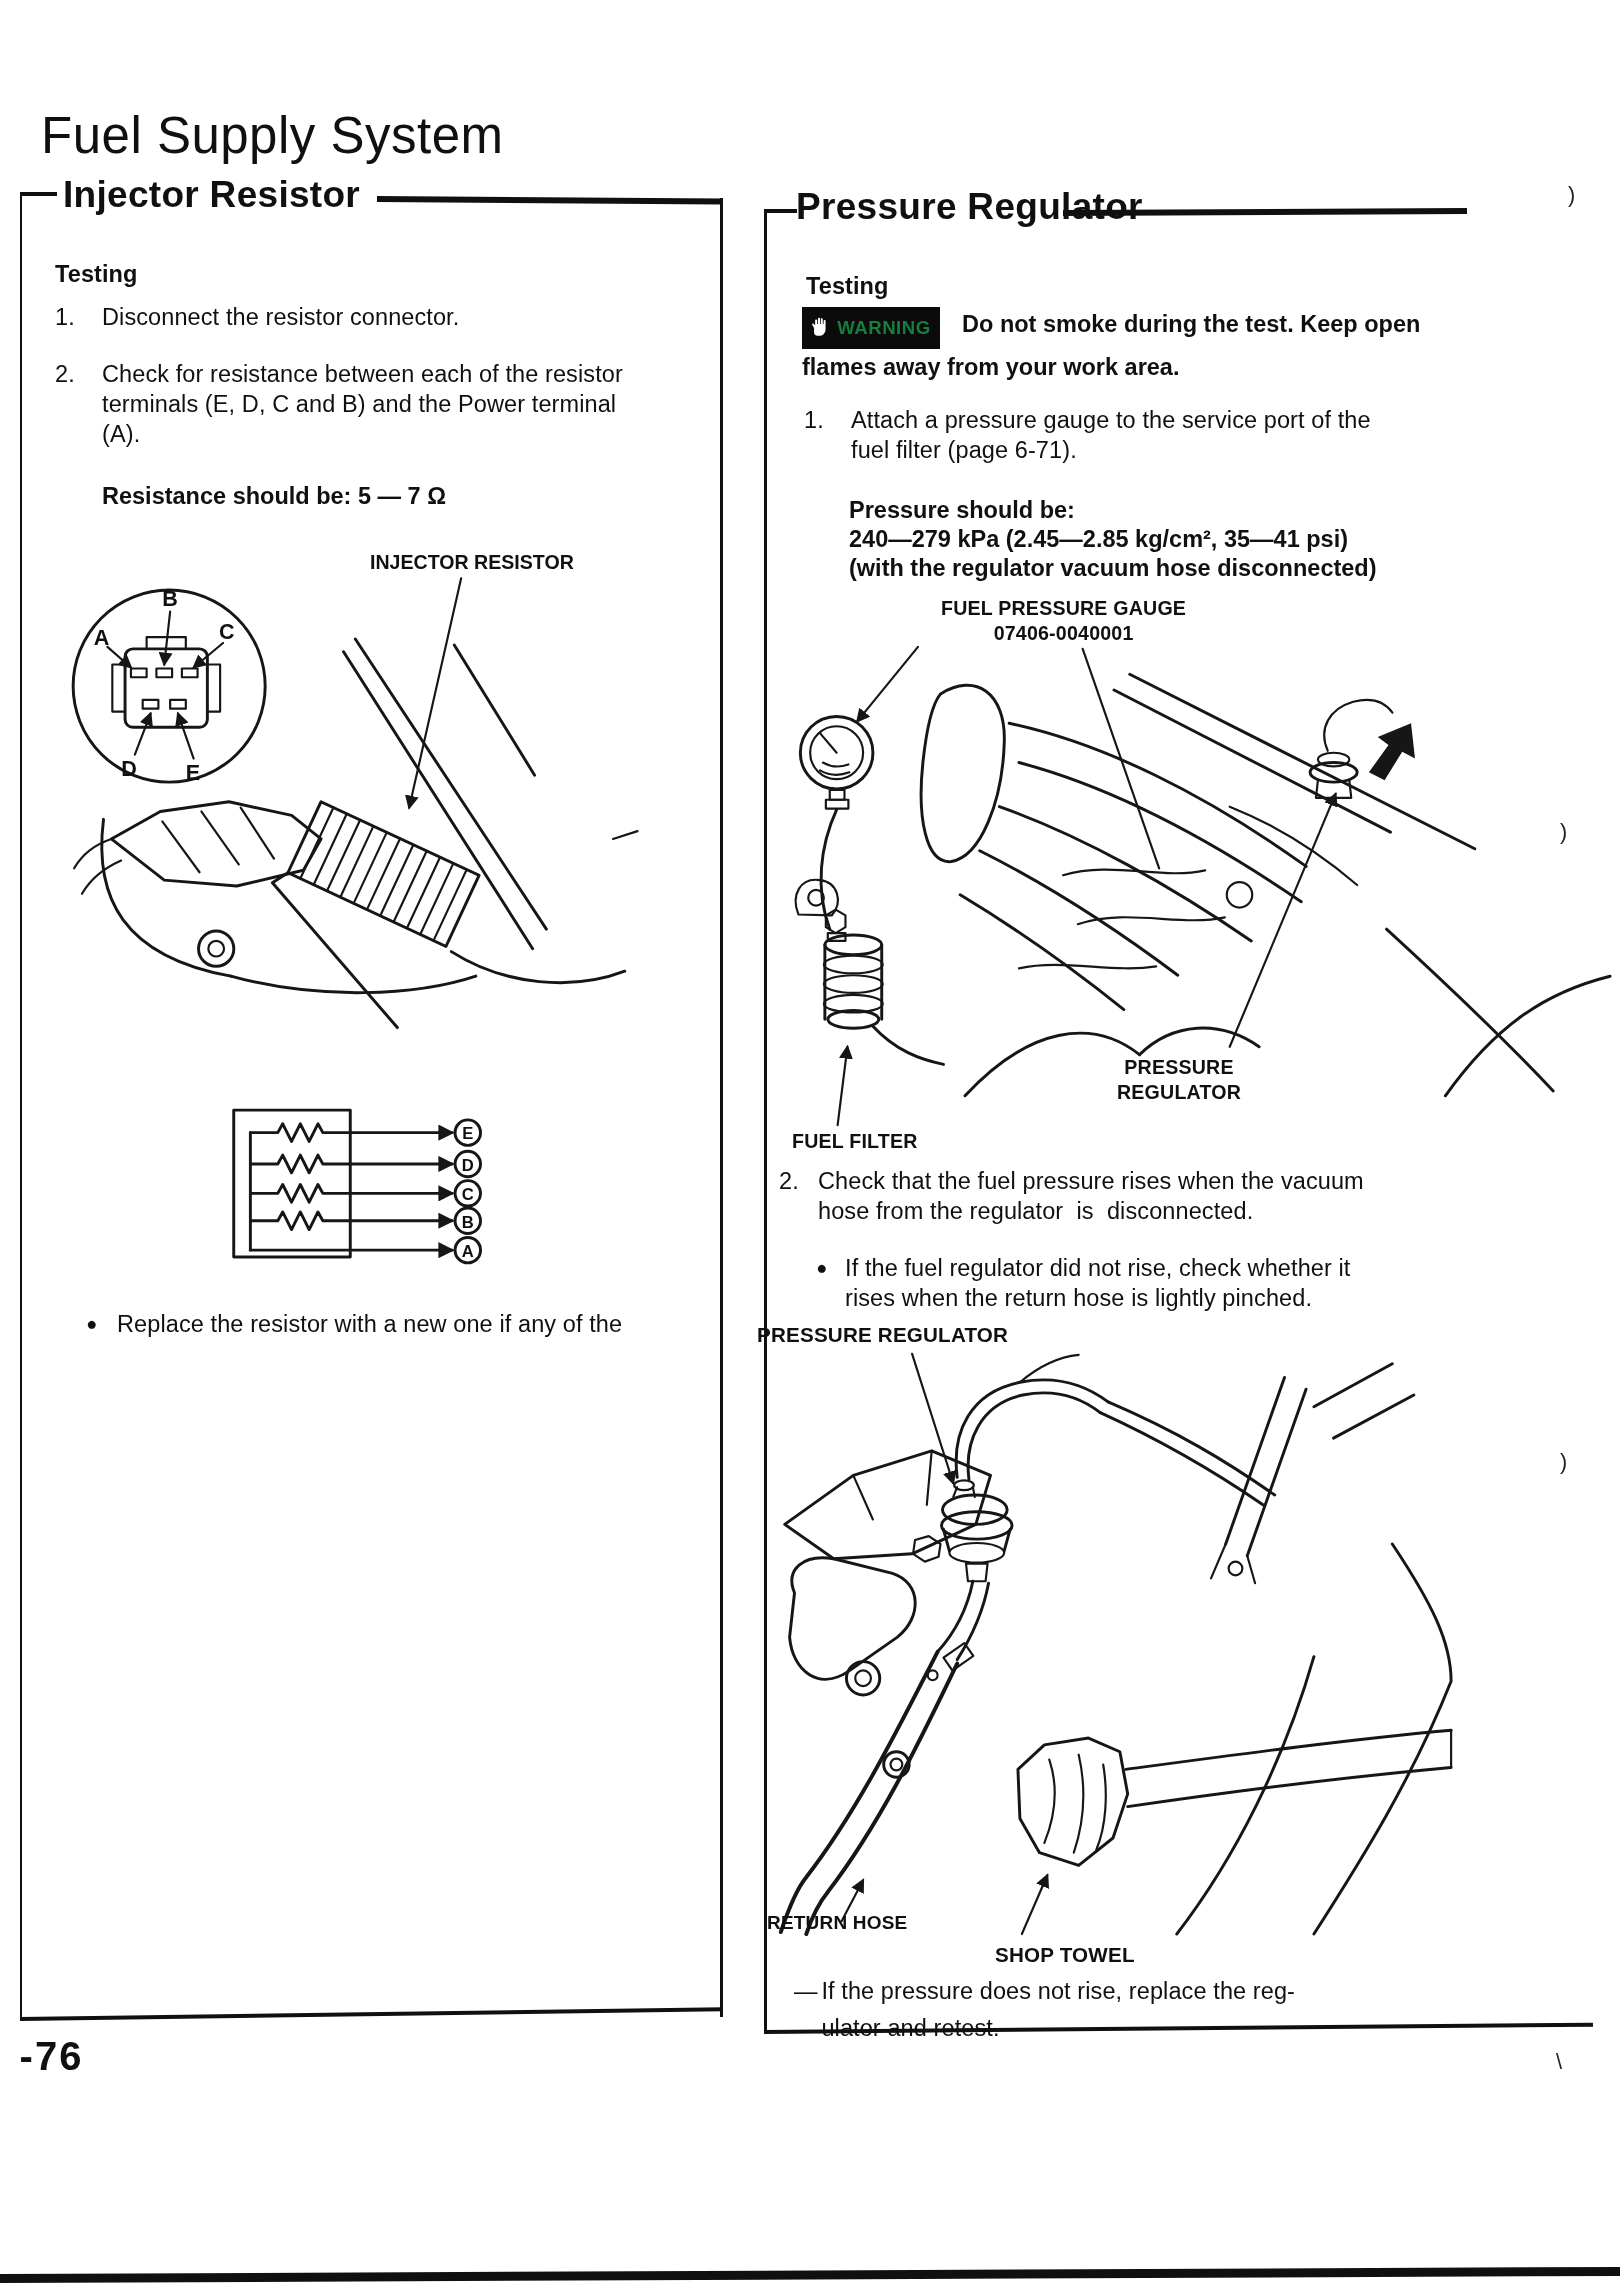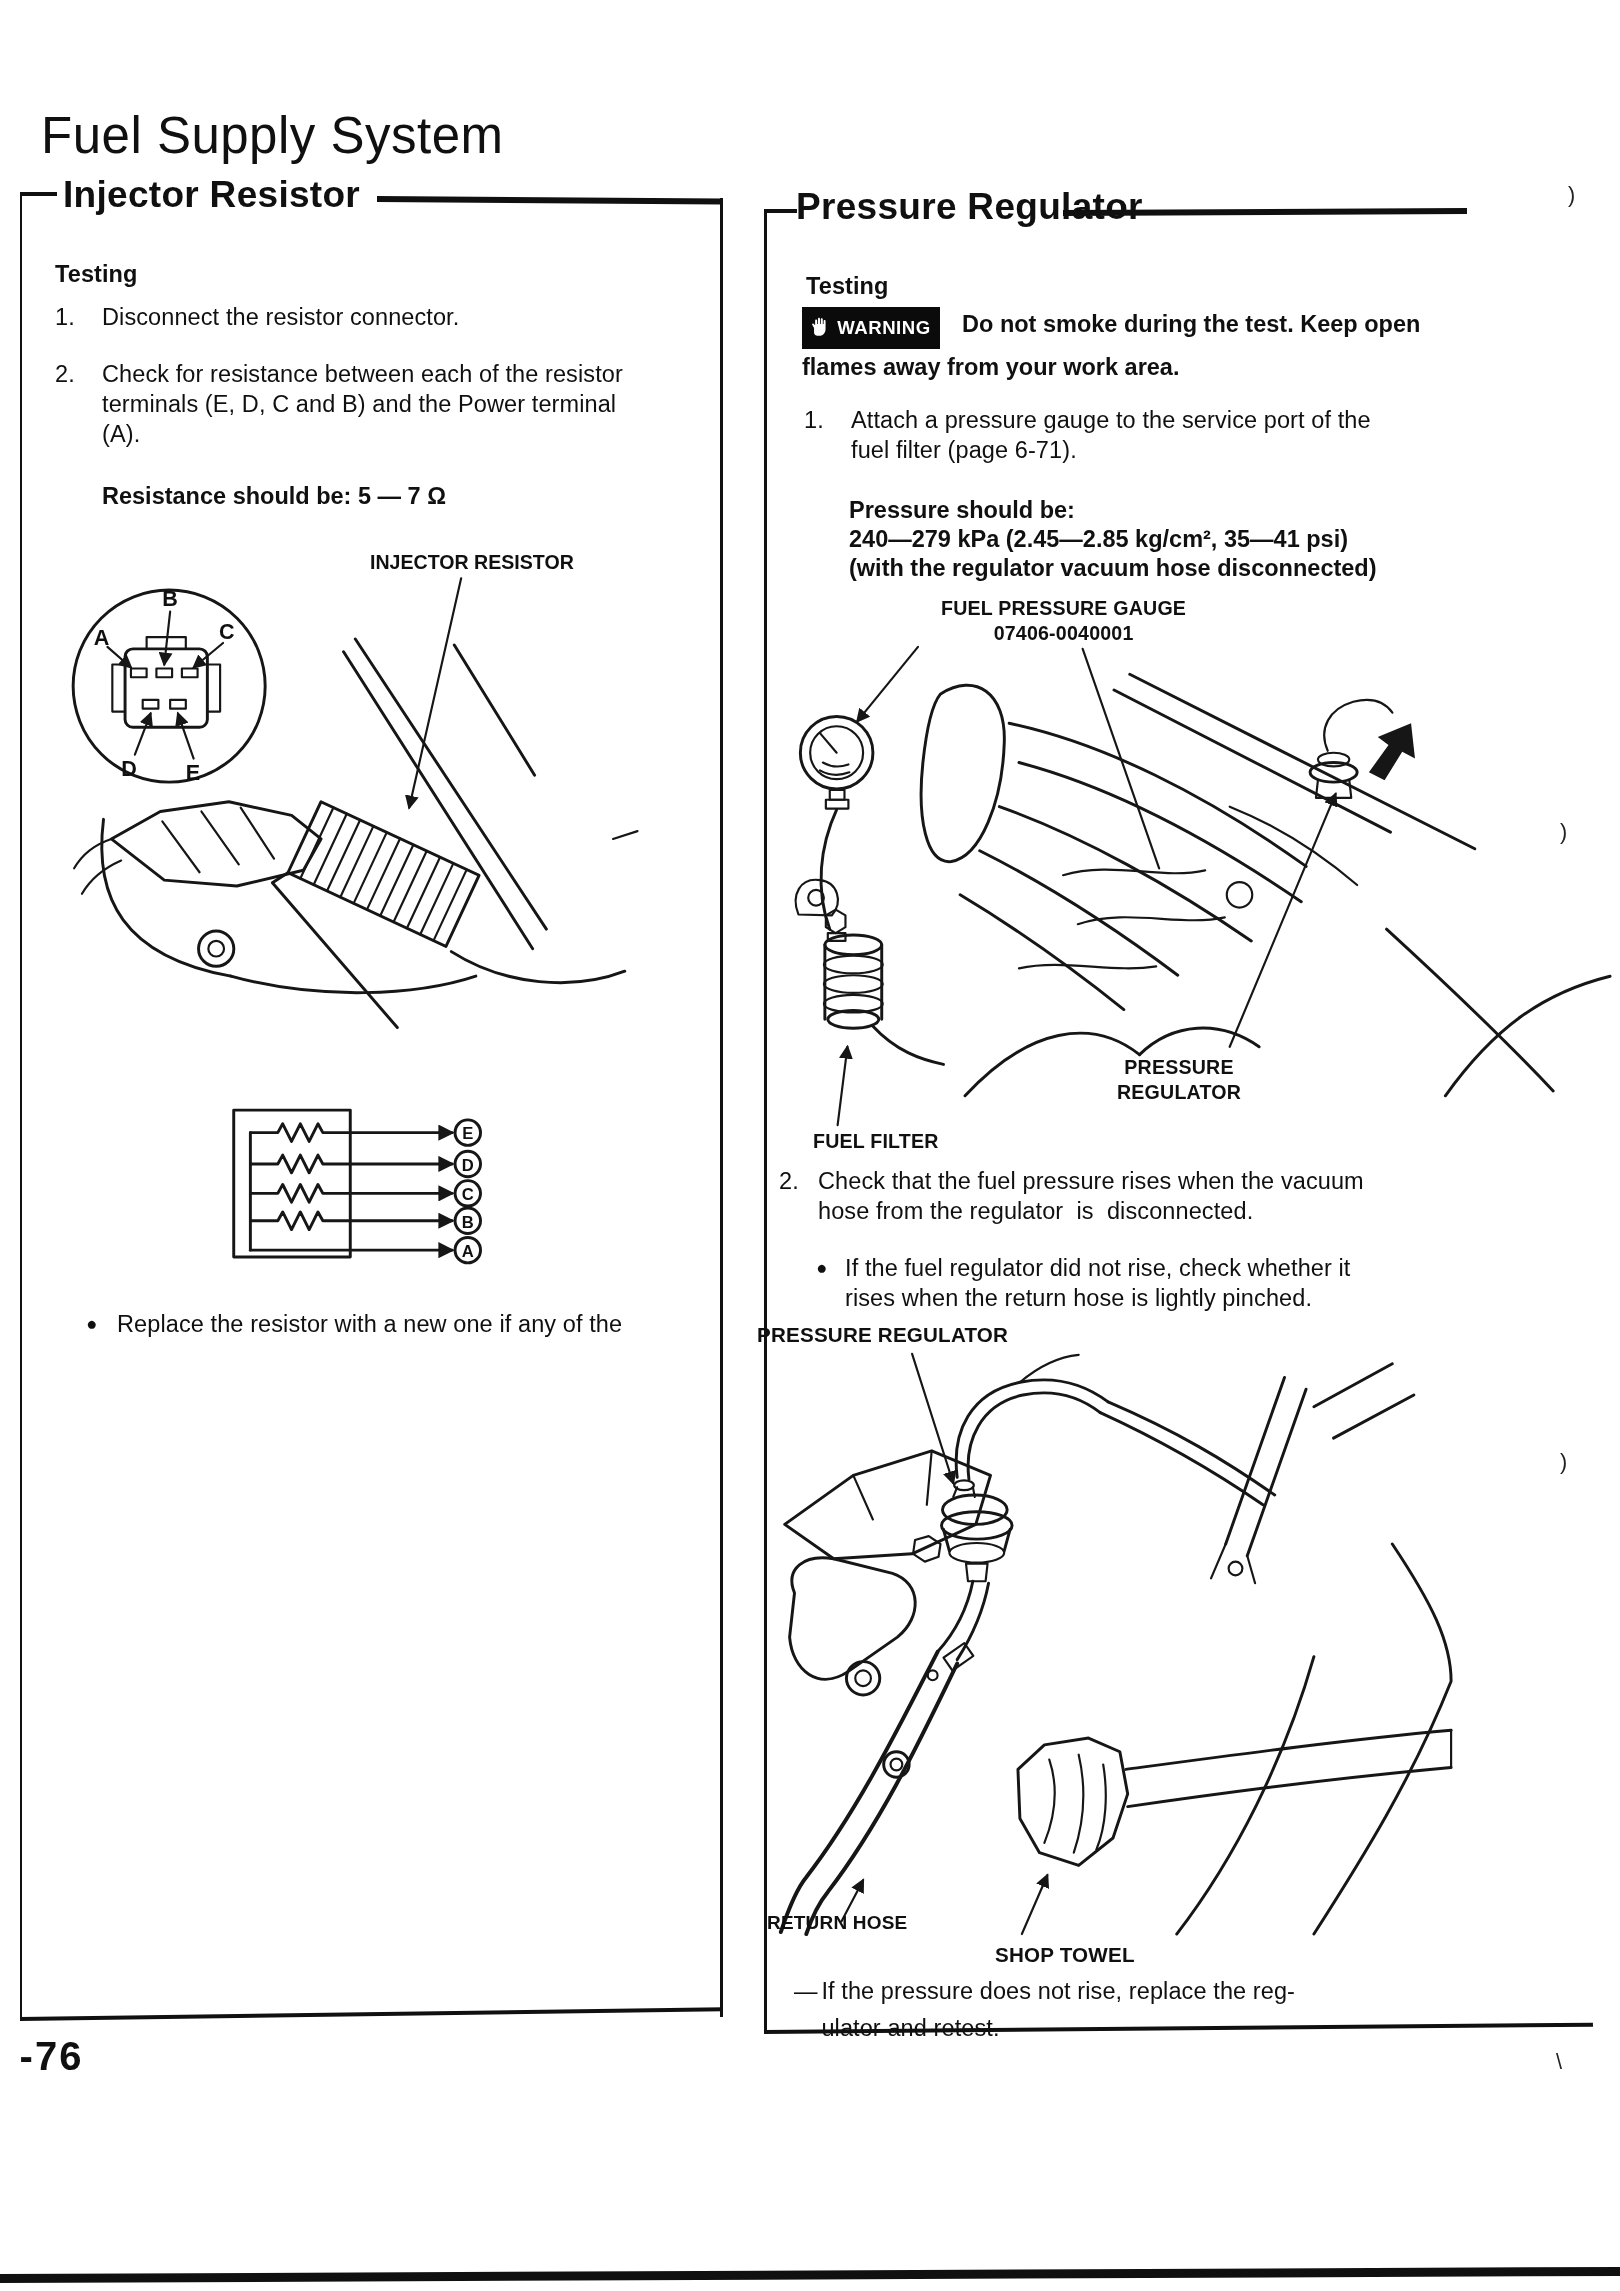--- a/index.html
+++ b/index.html
@@ -13,21 +13,21 @@
   .line{display:block;white-space:pre-wrap;}
   .step{display:flex;}
   .num{flex:0 0 47px;}
   .page-title{font-size:51px;font-weight:normal;letter-spacing:0.5px;}
   .sec-heading{font-size:37px;font-weight:bold;letter-spacing:0.3px;}
   .lbl{font-weight:bold;font-size:19.6px;line-height:24.5px;letter-spacing:0.2px;text-align:center;}
   .rule{background:#101010;}
   .spec{font-weight:bold;font-size:23.5px;line-height:29px;}
   .warn-wrap{font-size:23.5px;line-height:37px;font-weight:bold;}
   .warn-badge{
-    display:inline-flex;align-items:center;gap:5.9px;background:#0b0b0b;color:#ffffff;
+    display:inline-flex;align-items:center;gap:5.9px;background:#0b0b0b;color:#15803d;
     padding:2px 9.8px 3.9px 7.8px;font-size:18.6px;font-weight:bold;letter-spacing:0.5px;
     vertical-align:-5.9px;margin-right:21.6px;
   }
   .bullet{font-size:18.6px;}
   .mark{color:#222;font-size:21.6px;}
   svg.diagram text{font-weight:bold;fill:#101010;}
   svg.diagram .sk{fill:none;stroke:#161616;stroke-width:3;stroke-linecap:round;stroke-linejoin:round;}
   svg.diagram .thin{stroke-width:2.2;}
   svg.diagram .thick{stroke-width:4;}
 </style>
@@ -261,21 +261,21 @@
   <path class="sk thin" d="M70,500 L80,420" marker-end="url(#m3)"></path>
 
   <path class="sk thin" d="M30,285 C 22,265 32,247 52,250 C 70,252 76,272 64,286 Z"></path>
   <circle class="sk thin" cx="48" cy="268" r="8"></circle>
 </svg>
 
 <div class="abs lbl" style="left:1117px;top:1055px;">
   <span class="line">PRESSURE</span>
   <span class="line">REGULATOR</span>
 </div>
-<div class="abs lbl" style="left:792px;top:1129px;margin-left:21px;">FUEL FILTER</div>
+<div class="abs lbl" style="left:792px;top:1129px;">FUEL FILTER</div>
 
 <div class="abs t step" style="left:779px;top:1166px;width:676px;">
   <span class="num" style="flex-basis:39px;">2.</span>
   <span>
     <span class="line">Check that the fuel pressure rises when the vacuum</span>
     <span class="line">hose from the regulator  is  disconnected.</span>
   </span>
 </div>
 
 <div class="abs t" style="left:816px;top:1253px;width:637px;display:flex;">

